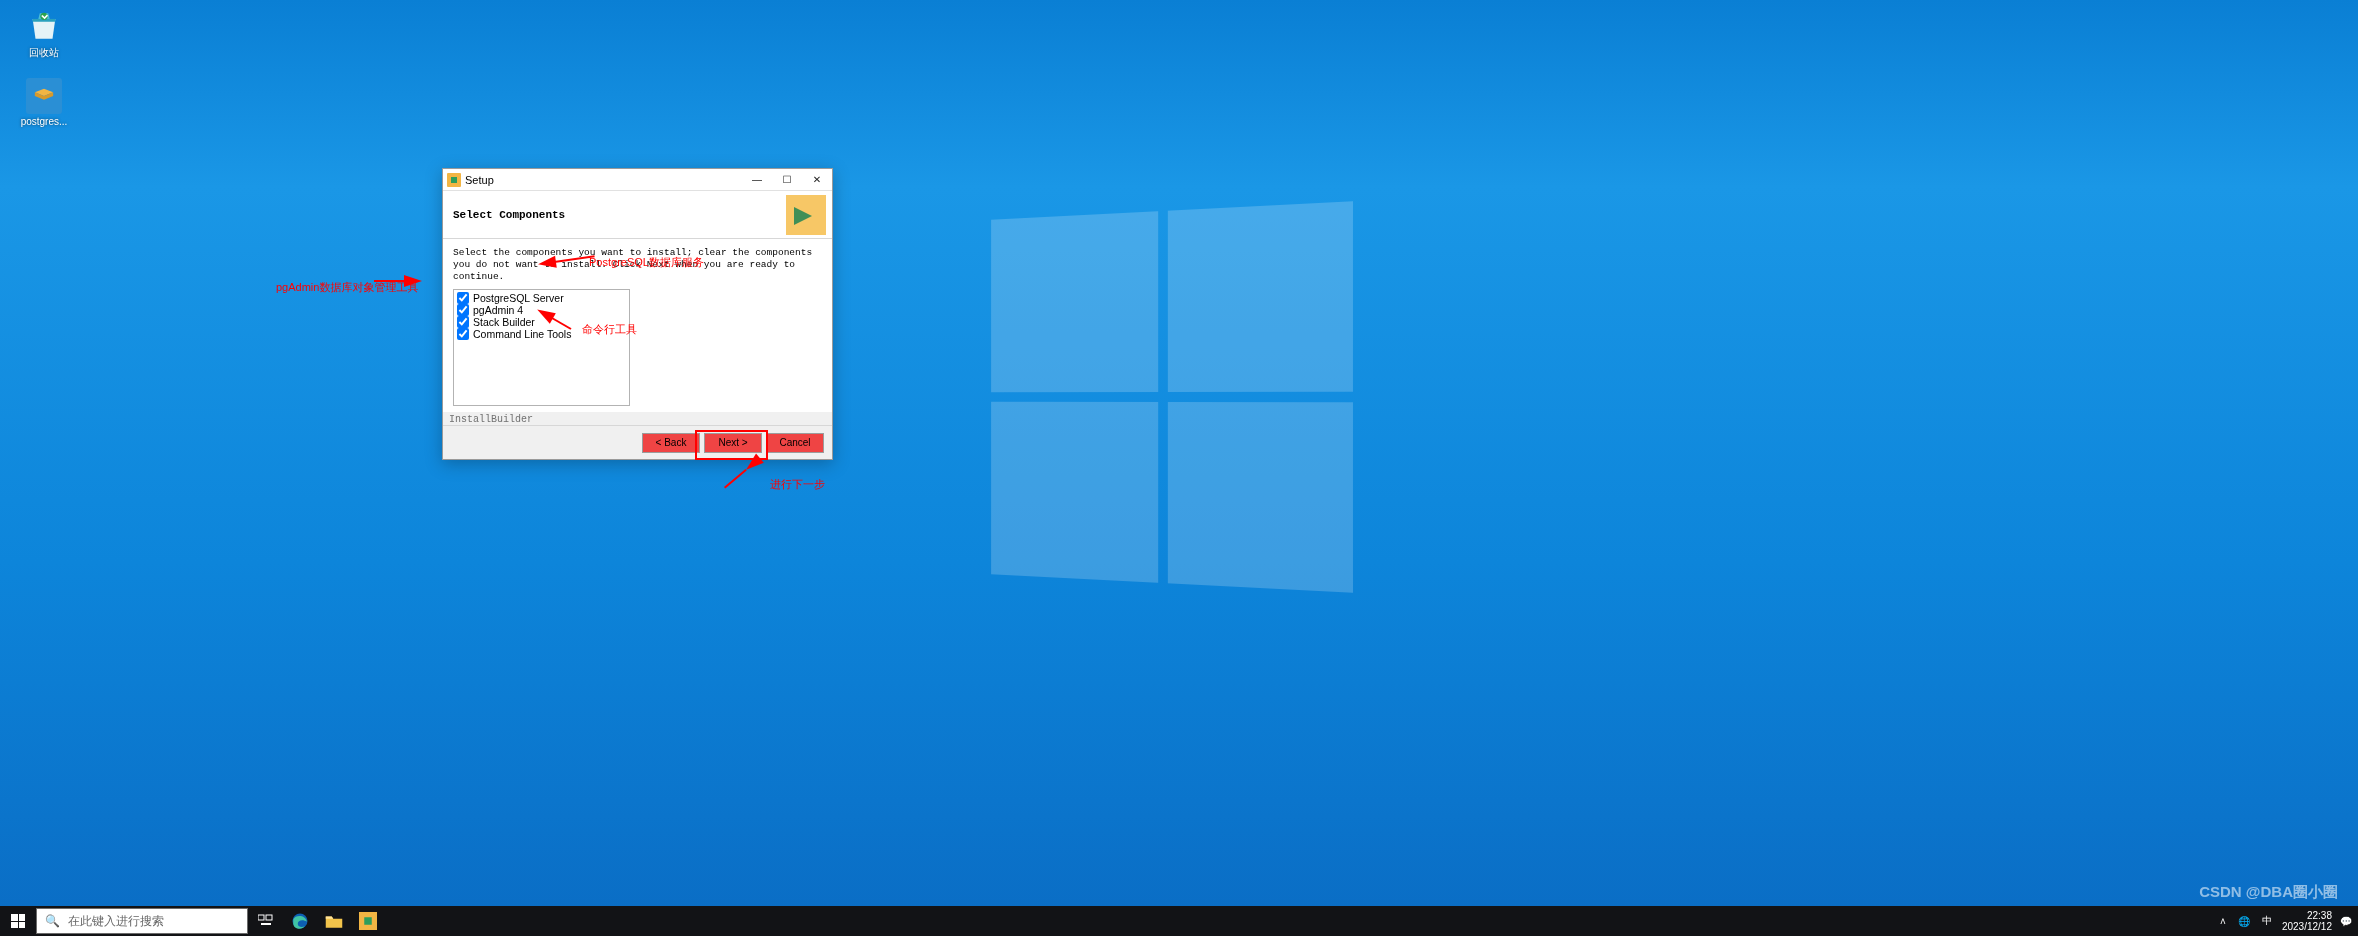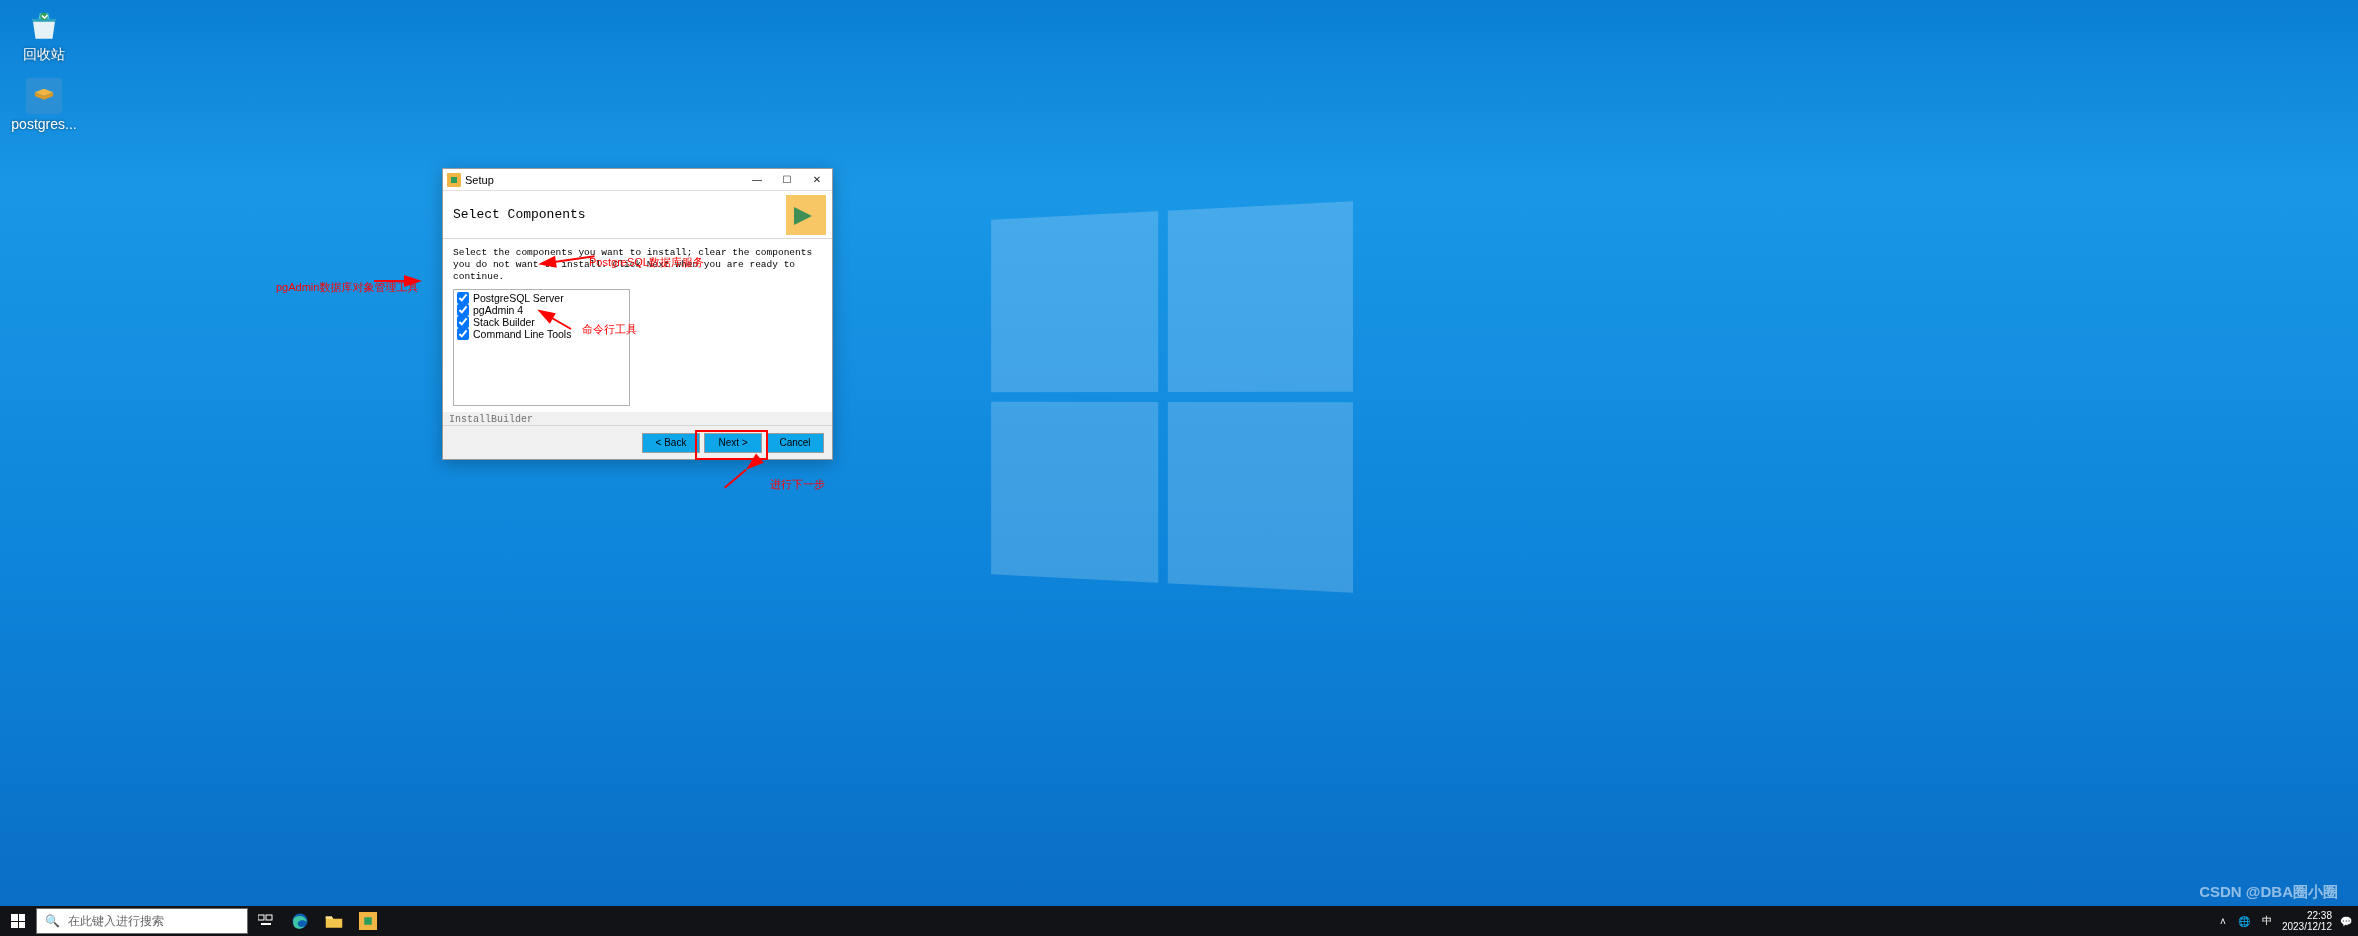--- a/index.html
+++ b/index.html
@@ -25,21 +25,21 @@
   opacity: 0.55;
 }
 .winlogo-bg div { background: rgba(255,255,255,0.35); }
 
 
 .desktop-icon {
   position: absolute;
   width: 72px;
   text-align: center;
   color: #fff;
-  font-size: 14px;
+  font-size: 10px;
 }
 .recycle-bin { left: 8px; top: 8px; }
 .postgres-icon { left: 8px; top: 78px; text-align: center; }
 .di-img { width: 36px; height: 36px; margin: 0 auto 2px; display: flex; align-items: center; justify-content: center; }
 .recycle-bin .di-img svg { width: 34px; height: 34px; }
 .postgres-icon .di-img { background: #2a8fd5; border-radius: 3px; }
 .di-label { text-shadow: 0 0 3px rgba(0,0,0,0.6); }
 
 
 .setup-window {
@@ -65,21 +65,21 @@
 .titlebar .win-btn { width: 30px; height: 22px; display:flex; align-items:center; justify-content:center; font-size:10px; color:#222; }
 
 .header {
   height: 48px;
   background: #fff;
   padding: 8px 10px;
   display:flex; align-items:center;
   border-bottom: 1px solid #d7d7d7;
   position: relative;
 }
-.header-title { font-family: "Courier New", monospace; font-weight: normal; font-size: 13px; }
+.header-title { font-family: "Courier New", monospace; font-weight: bold; font-size: 11px; }
 .header-icon {
   position: absolute; right: 6px; top: 4px;
   width: 40px; height: 40px;
   background: #f7c766;
 }
 .header-icon::after {
   content:""; position:absolute; left:8px; top:12px;
   width:0; height:0;
   border-left: 18px solid #3f8f57;
   border-top: 9px solid transparent;
@@ -113,21 +113,21 @@
 }
 .installbuilder { font-family: "Courier New", monospace; font-size:10px; color:#707070; padding: 2px 6px 0; background:#f0f0f0; }
 .footer {
   height: 34px; background:#f0f0f0;
   border-top: 1px solid #d7d7d7;
   display:flex; justify-content:flex-end; align-items:center;
   padding: 0 8px; gap: 4px;
 }
 .footer button {
   height: 20px; min-width: 58px;
-  border: 1px solid #9c9c9c; background: #0ea5e9;
+  border: 1px solid #9c9c9c; background: #ef4444;
   font-size: 10px;
   padding: 0 8px;
 }
 
 
 .annot { position:absolute; color:#ff0000; font-size:11px; z-index:20; }
 .arrow-right {
   width: 0; height: 0; border-top: 6px solid transparent; border-bottom: 6px solid transparent; border-left: 18px solid #ff0000;
 }
 .arrow-line { background:#ff0000; height:2px; position:absolute; }

